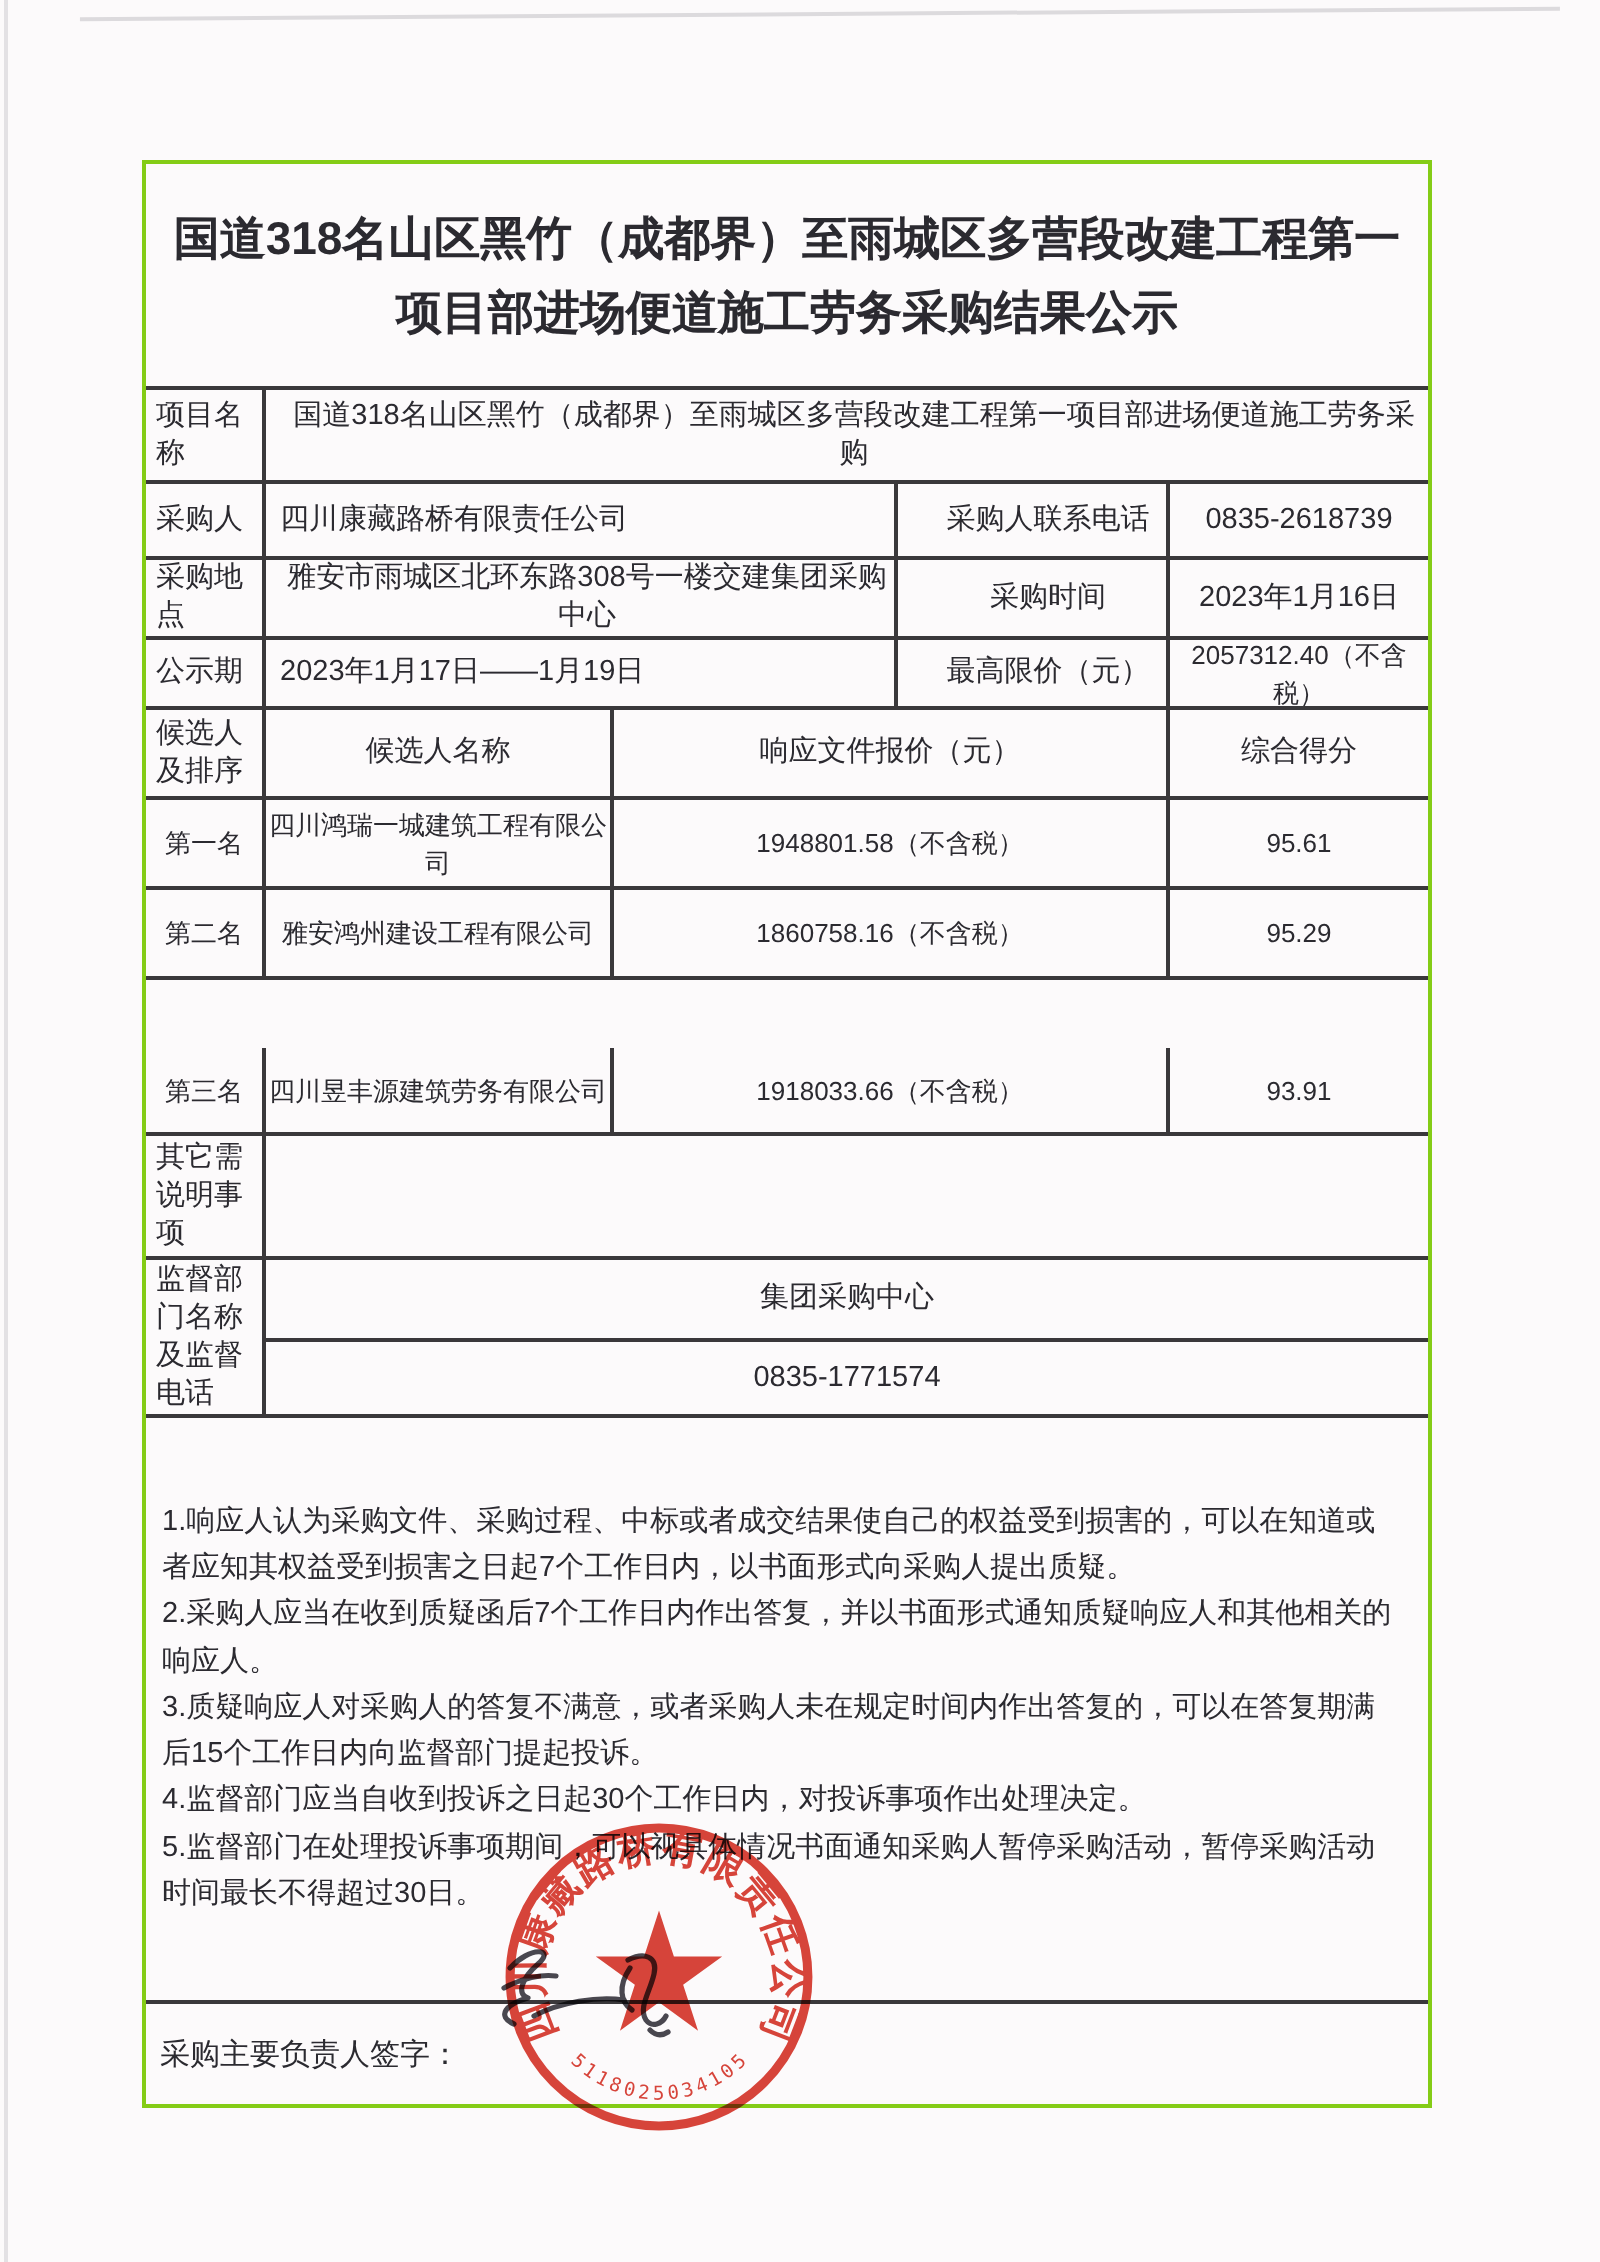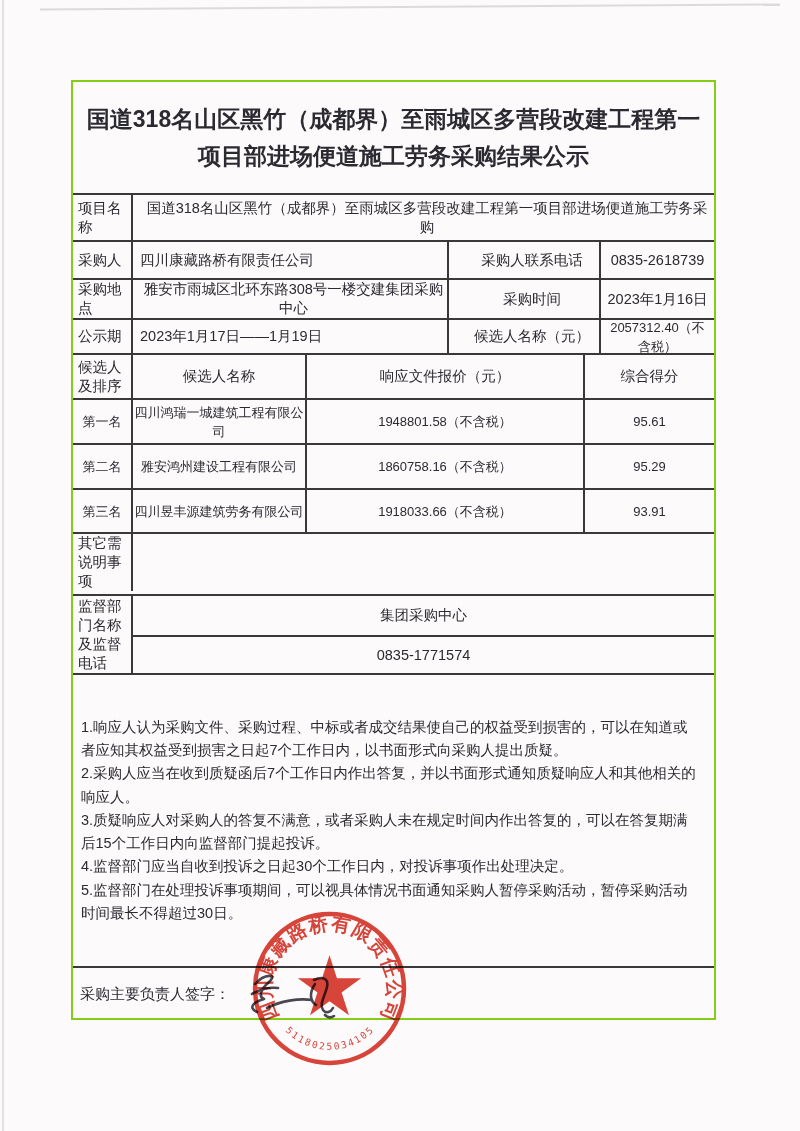--- a/index.html
+++ b/index.html
@@ -30,31 +30,31 @@
   .left { justify-content:flex-start; text-align:center; padding-left:7px; }
 
   .r-title { height:113px; }
   .r-project { height:47px; }
   .r-purchaser { height:38px; }
   .r-location { height:40px; }
   .r-publicity { height:35px; }
   .r-candhead { height:45px; }
   .r-cand1 { height:45px; }
   .r-cand2 { height:45px; }
-  .r-cand3 { height:44px; }
-  .r-other { height:62px;flex-direction:column; }
+  .r-cand3 { height:44px;margin-top:34px; }
+  .r-other { height:62px; }
   .r-supervisor { height:79px; }
   .r-objection { height:293px; }
   .r-sign { height:50px; }
 
   .title-cell { width:100%; border-right:none; }
   .title-text { font-size:23px; font-weight:bold; line-height:37px;
                 max-width:620px; margin:0 auto; text-align:center; }
 
-  .w-b3 { width:316px; } .w-c3 { width:152px;padding-left:16px; }
+  .w-b3 { width:316px; } .w-c3 { width:136px;padding-left:16px; }
   .w-b6 { width:174px; } .w-c6 { width:278px; }
   .small { font-size:13px; }
   .capwrap { padding:0 8px; }
 
   .sup-col { flex-direction:column; align-items:stretch; padding:0; }
   .sup-sub { flex:none; height:41px; display:flex; align-items:center; justify-content:center;
              border-bottom:2px solid #3a383b; }
   .sup-sub2 { flex:1; display:flex; align-items:center; justify-content:center; }
 
   .obj-col { flex-direction:column; justify-content:center; align-items:stretch;
@@ -98,21 +98,21 @@
     <div class="row r-location">
       <div class="c cl">采购地点</div>
       <div class="c w-b3 left">雅安市雨城区北环东路308号一楼交建集团采购中心</div>
       <div class="c w-c3">采购时间</div>
       <div class="c rest">2023年1月16日</div>
     </div>
 
     <div class="row r-publicity">
       <div class="c cl">公示期</div>
       <div class="c w-b3 left">2023年1月17日——1月19日</div>
-      <div class="c w-c3">候选人名称（元）</div>
+      <div class="c w-c3">最高限价（元）</div>
       <div class="c rest small capwrap">2057312.40（不含税）</div>
     </div>
 
     <div class="row r-candhead">
       <div class="c cl">候选人及排序</div>
       <div class="c w-b6">候选人名称</div>
       <div class="c w-c6">响应文件报价（元）</div>
       <div class="c rest">综合得分</div>
     </div>
 

